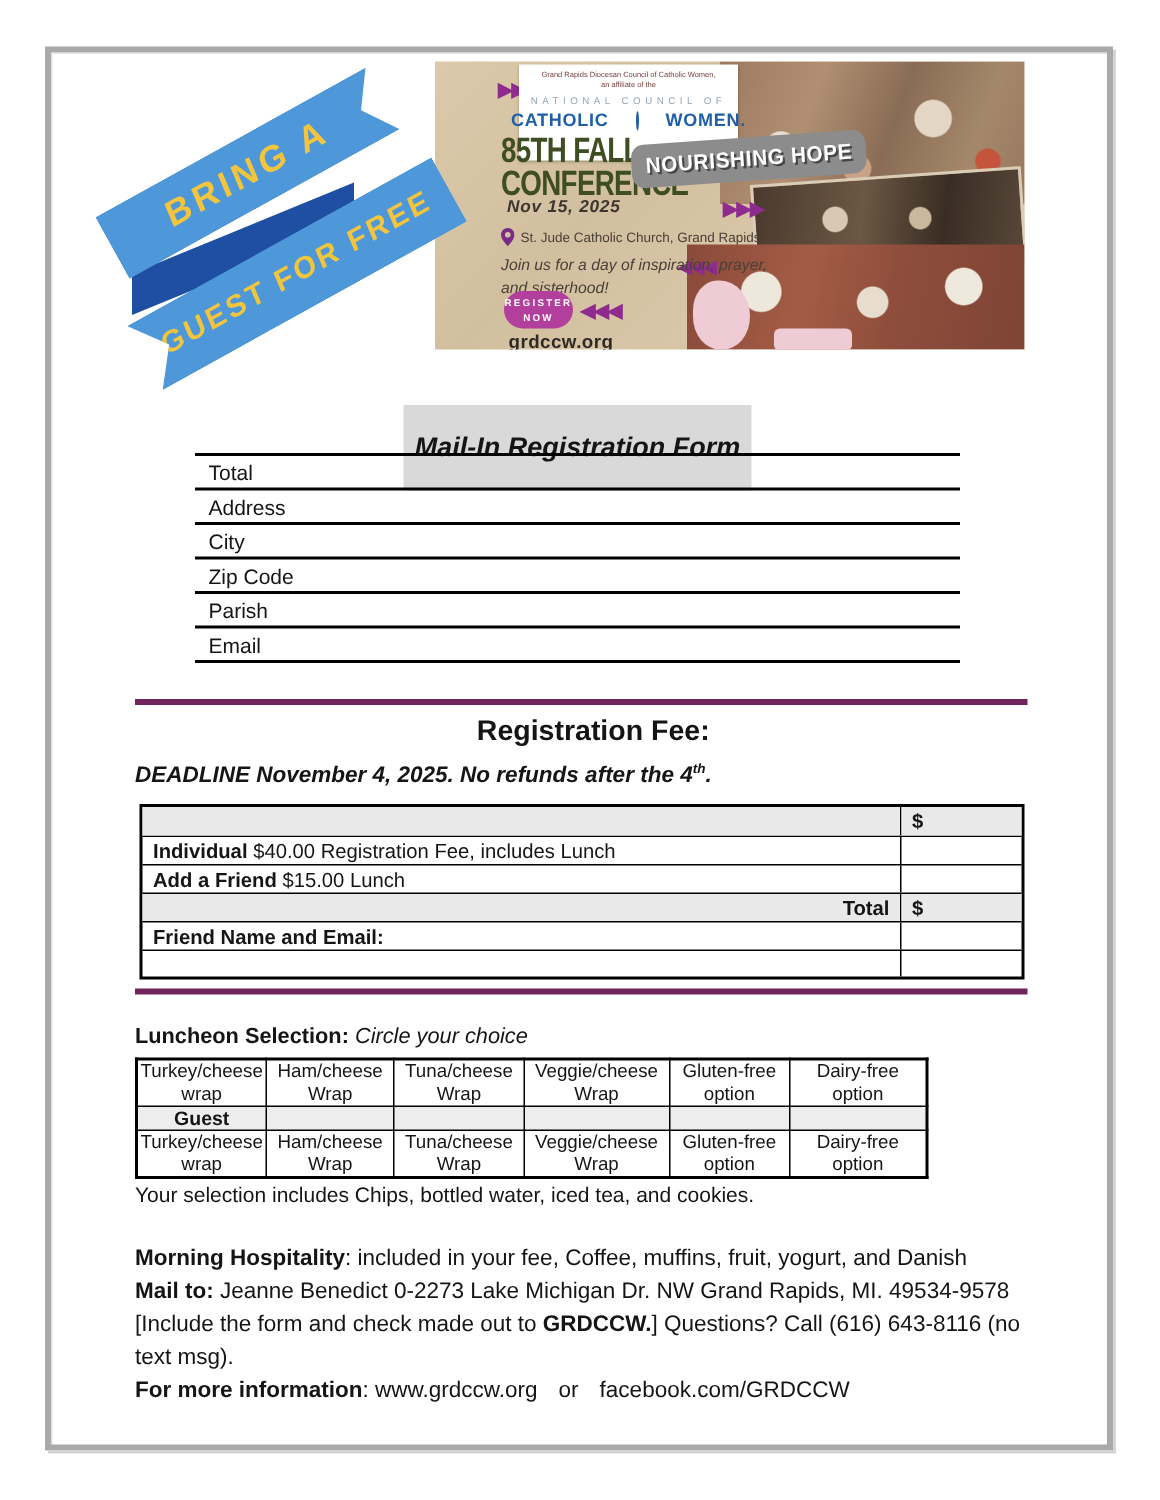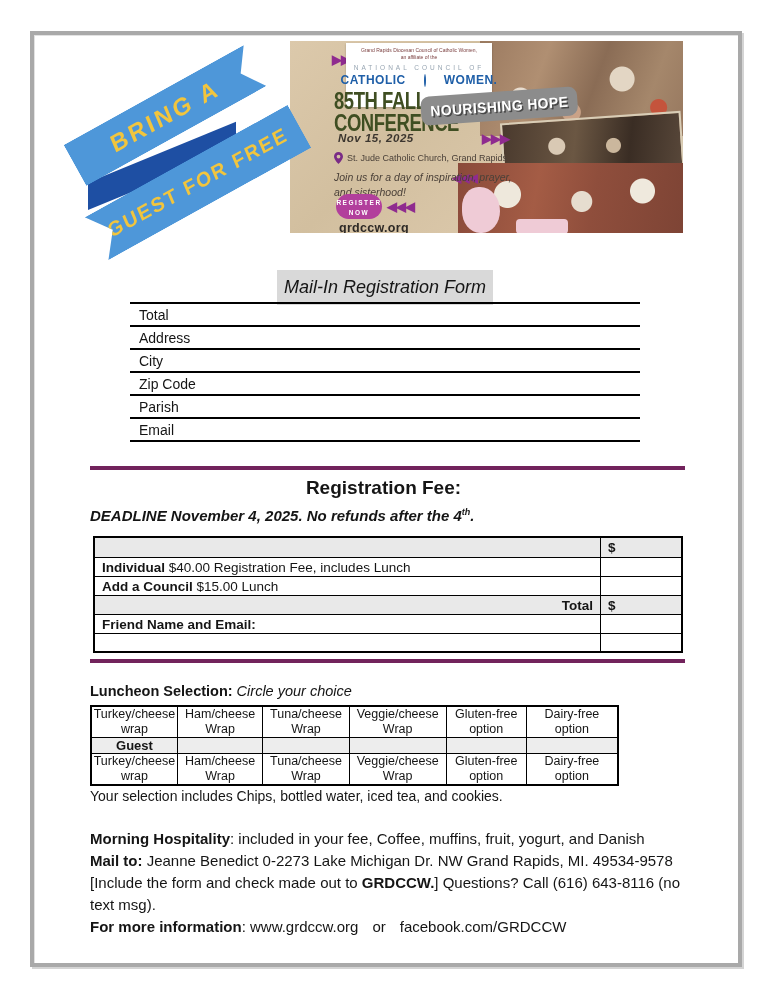--- a/index.html
+++ b/index.html
@@ -72,28 +72,28 @@
   .flyer-date { position:absolute; left:48px; top:91px; font-size:11.5px; font-style:italic; font-weight:600; color:#3c362f; letter-spacing:.5px; }
   .flyer-loc { position:absolute; left:44px; top:111px; display:flex; align-items:center; gap:4px; font-size:9px; color:#4a4038; }
   .flyer-tag { position:absolute; left:44px; top:129px; font-size:10.5px; font-style:italic; color:#4a4038; line-height:1.4; }
   .register-btn { position:absolute; left:46px; top:153px; width:46px; height:25px; background:#B23F9C;
     border-radius:13px; color:#fff; font-size:6.5px; font-weight:700; letter-spacing:1.5px;
     text-align:center; line-height:1.5; padding-top:4px; }
   .flyer-site { position:absolute; left:49px; top:180px; font-size:12.5px; font-weight:600; color:#2e2a26; letter-spacing:.3px; }
 
   
   .form-title-wrap { position:absolute; left:130px; top:270px; width:510px; text-align:center; }
-  .form-title { display:inline-block; background:#d9d9d9; font-size:18px; font-weight:400; font-style:italic; padding:7px 7px; }
+  .form-title { display:inline-block; background:#d9d9d9; font-size:18px; font-weight:700; font-style:italic; padding:18px 7px; }
   .fields { position:absolute; left:130px; top:302px; width:510px; border-top:2px solid #000; }
   .field-row { height:23px; border-bottom:2px solid #000; font-size:14px; line-height:22px; padding-left:9px; }
 
   .rule { position:absolute; width:595px; height:4px; background:#72235C; left:90px; }
   .rule-1 { top:466px; } .rule-2 { top:659px; }
 
-  .fee-heading { position:absolute; left:86px; top:477px; width:595px; text-align:center; font-size:19px; font-weight:700; }
+  .fee-heading { position:absolute; left:98px; top:477px; width:595px; text-align:center; font-size:19px; font-weight:700; }
   .deadline { position:absolute; left:90px; top:507px; font-size:15px; font-weight:700; font-style:italic; }
   .deadline sup { font-size:9px; }
 
   .fee-table { position:absolute; left:93px; top:536px; width:590px; border:2px solid #000; }
   .fee-row { display:flex; height:19px; border-bottom:1.5px solid #000; font-size:13.5px; line-height:17px; }
   .fee-row:first-child { height:20px; }
   .fee-row:last-child { border-bottom:none; height:17px; }
   .fee-label { flex:1; border-right:1.5px solid #000; padding:1px 7px 0; }
   .fee-amount { width:80px; padding:1px 7px 0; font-weight:700; }
   .fee-shaded .fee-label, .fee-shaded .fee-amount { background:#E9E9E9; }
@@ -199,21 +199,21 @@
   <div class="fee-table">
     <div class="fee-row fee-shaded">
       <div class="fee-label"></div>
       <div class="fee-amount">$</div>
     </div>
     <div class="fee-row">
       <div class="fee-label"><span class="b">Individual</span><span> $40.00 Registration Fee, includes Lunch</span></div>
       <div class="fee-amount"></div>
     </div>
     <div class="fee-row">
-      <div class="fee-label"><span class="b">Add a Council</span><span> $15.00 Lunch</span></div>
+      <div class="fee-label"><span class="b">Add a Friend</span><span> $15.00 Lunch</span></div>
       <div class="fee-amount"></div>
     </div>
     <div class="fee-row fee-shaded">
       <div class="fee-label fee-total-label">Total</div>
       <div class="fee-amount">$</div>
     </div>
     <div class="fee-row">
       <div class="fee-label b">Friend Name and Email:</div>
       <div class="fee-amount"></div>
     </div>

